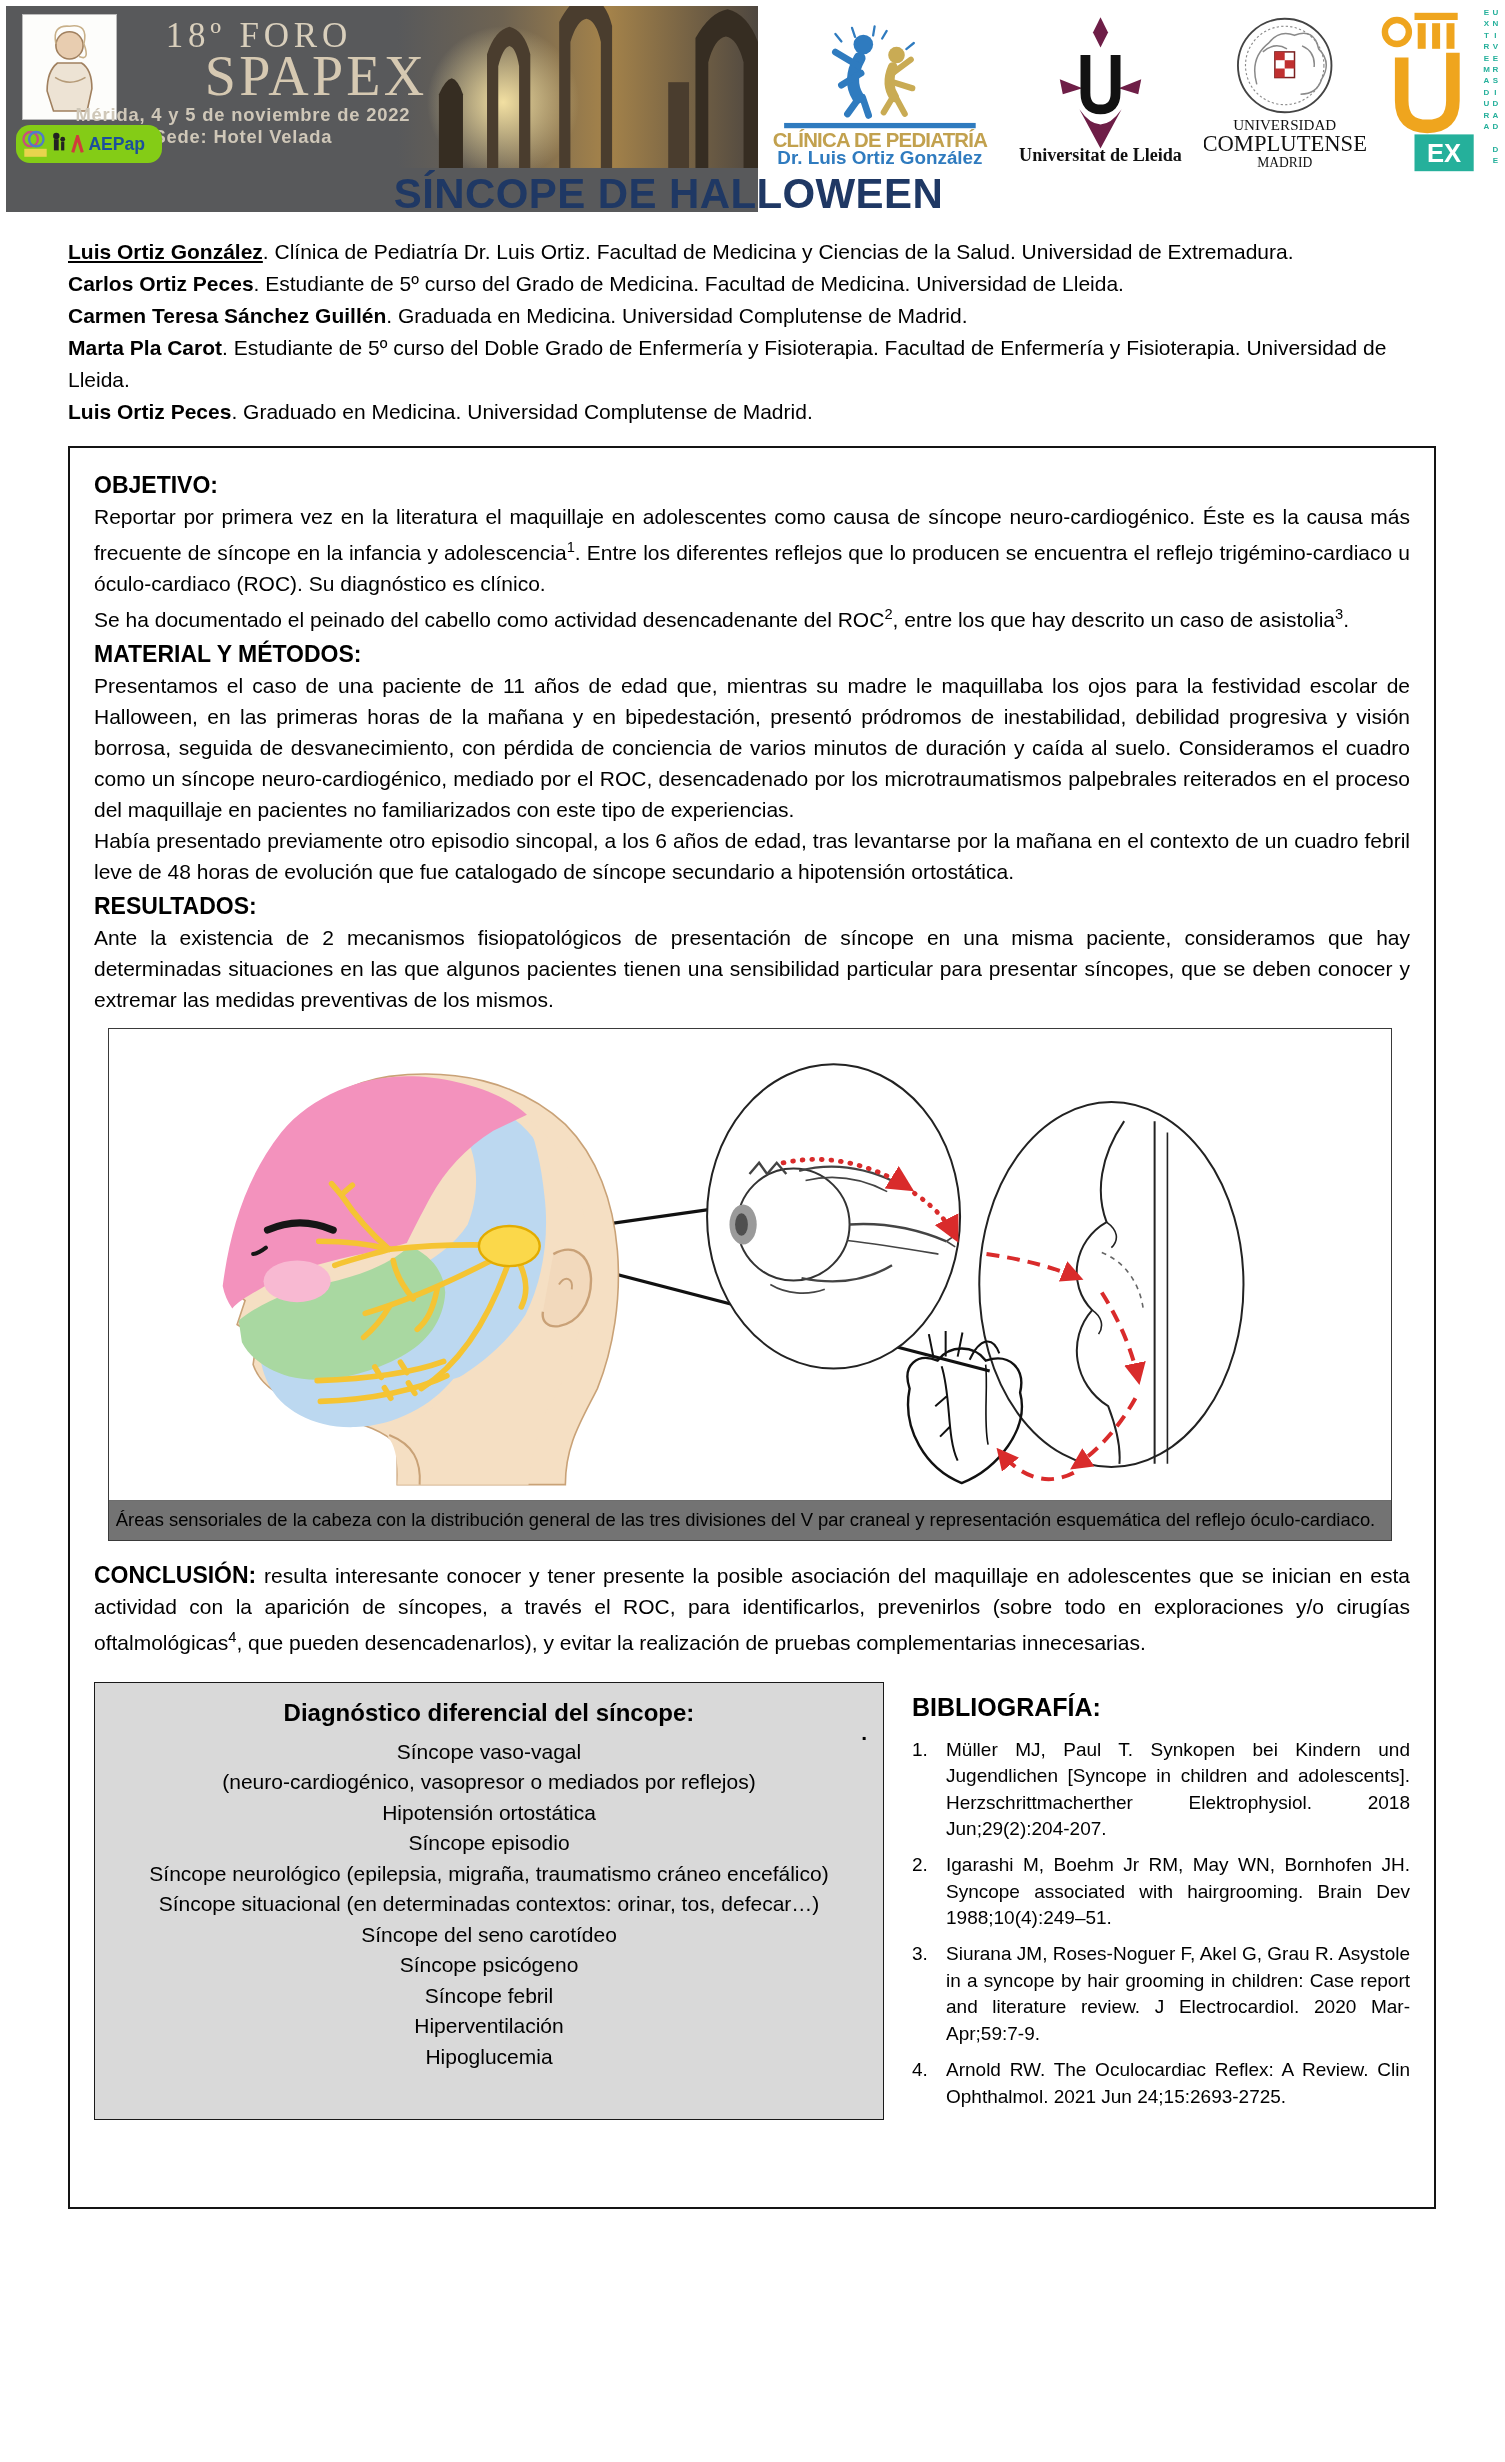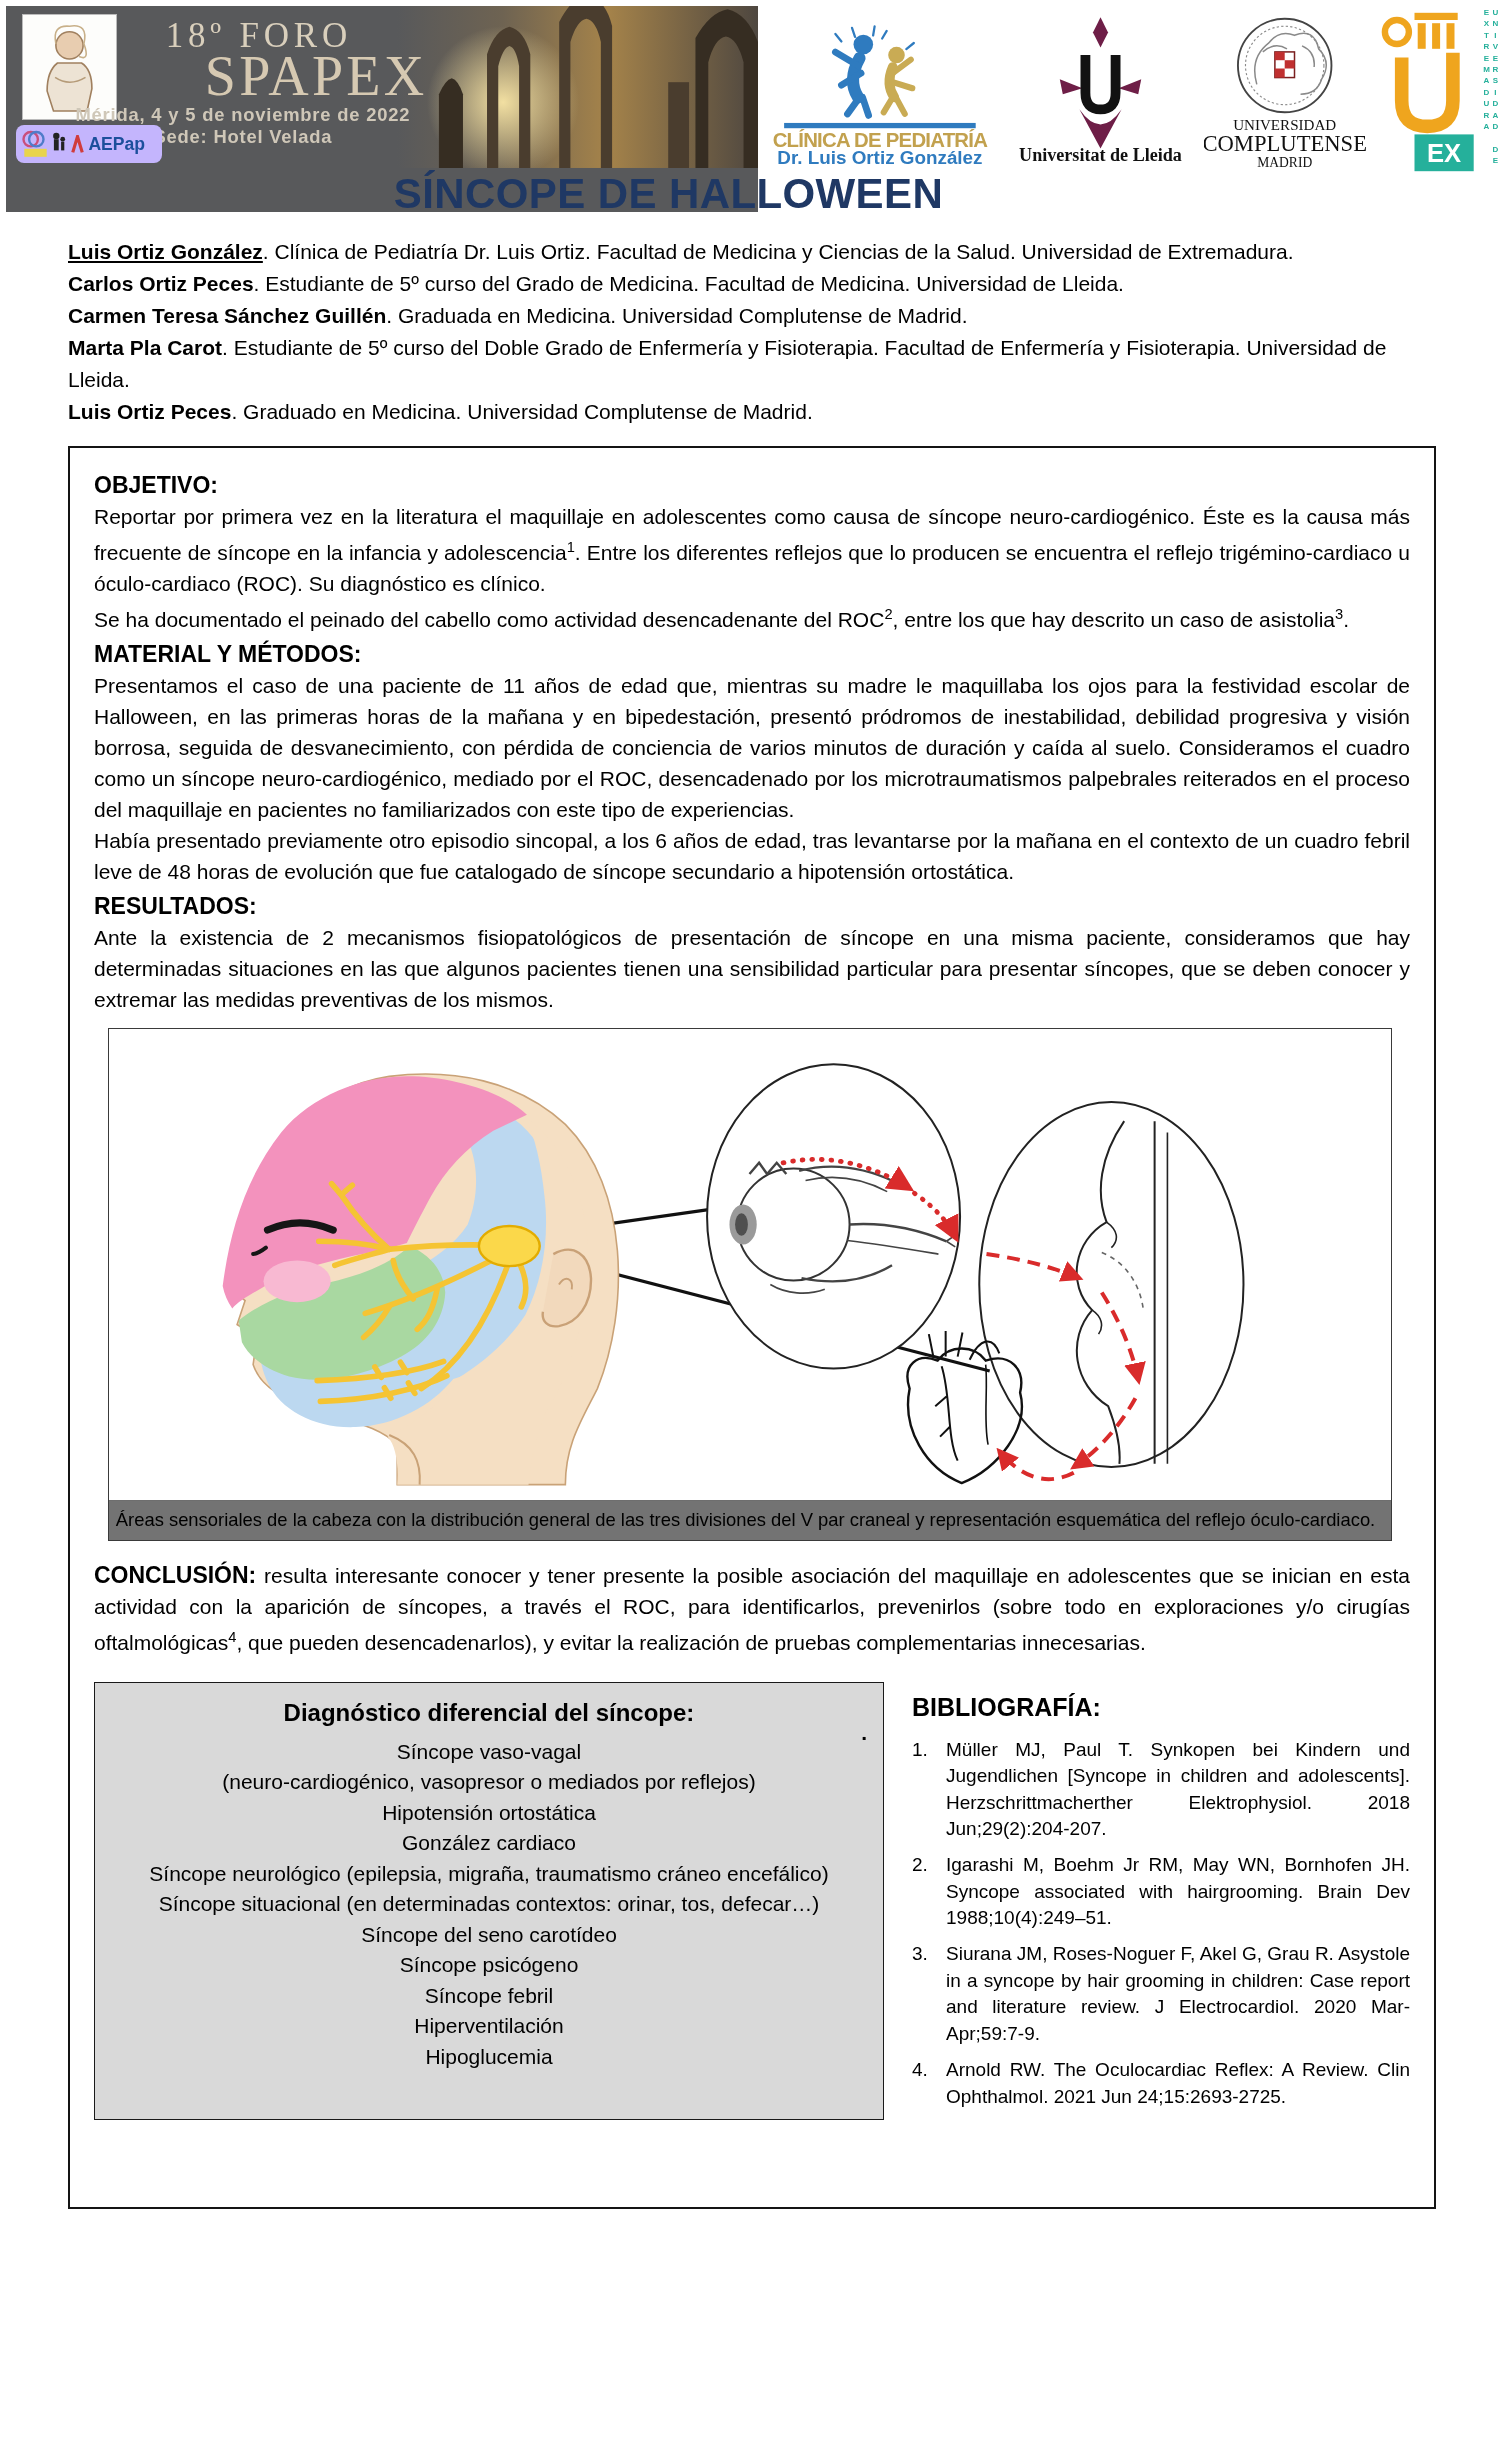--- a/index.html
+++ b/index.html
@@ -11,22 +11,22 @@
   .banner svg.bg { position:absolute; left:0; top:0; }
   .girl-box { position:absolute; left:16px; top:8px; width:95px; height:106px; background:#fdfdfb; border:0.8px solid #bbb; }
   .foro-line { position:absolute; left:120px; top:9.6px; width:265px; text-align:center;
     font-family:"Liberation Serif", serif; font-size:35px; letter-spacing:4.8px; color:#d9cfbc; }
   .spapex-line { position:absolute; left:76px; top:42px; width:345px; text-align:right;
     font-family:"Liberation Serif", serif; font-size:56px; letter-spacing:3.2px; color:#d6c9b2; line-height:1; }
   .banner-date { position:absolute; left:44px; top:98px; width:385px; text-align:center;
     font-size:18.4px; font-weight:bold; color:#cfc7b8; letter-spacing:0.8px; }
   .banner-venue { position:absolute; left:44px; top:120px; width:385px; text-align:center;
     font-size:18.4px; font-weight:bold; color:#cfc7b8; letter-spacing:0.8px; }
-  .aepap-box { position:absolute; left:9.6px; top:119px; width:146px; height:38px; background:#c4b5fd;
-    border-radius:8px; display:flex; align-items:center; gap:4.8px; padding:1.6px 4.8px; }
+  .aepap-box { position:absolute; left:9.6px; top:119px; width:146px; height:38px; background:#84cc16;
+    border-radius:14px; display:flex; align-items:center; gap:4.8px; padding:1.6px 4.8px; }
   .aepap-text { font-size:17.6px; font-weight:bold; color:#1c4f9c; }
 
   
   .logos { position:absolute; left:763px; top:8px; width:737px; height:162px; display:flex; gap:13px; align-items:flex-start; }
 
   
   .poster-title { position:absolute; left:0; top:170px; width:1337px; text-align:center;
     font-size:42px; font-weight:bold; color:#1f3864; letter-spacing:0.4px; }
   .authors { position:absolute; left:68px; top:236px; width:1372px; font-size:21px; line-height:32px; }
   .author-name { font-weight:bold; }
@@ -322,21 +322,21 @@
     <p class="sec-p conclusion"><span class="sec-h" style="display:inline; margin:0;">CONCLUSIÓN:</span><span> resulta interesante conocer y tener presente la posible asociación del maquillaje en adolescentes que se inician en esta actividad con la aparición de síncopes, a través el ROC, para identificarlos, prevenirlos (sobre todo en exploraciones y/o cirugías oftalmológicas</span><sup>4</sup><span>, que pueden desencadenarlos), y evitar la realización de pruebas complementarias innecesarias.</span></p>
 
     <div class="bottom-row">
 
       <div class="diag-box">
         <div class="diag-title">Diagnóstico diferencial del síncope:</div>
         <span class="diag-dot">.</span>
         <div class="diag-item">Síncope vaso-vagal</div>
         <div class="diag-item">(neuro-cardiogénico, vasopresor o mediados por reflejos)</div>
         <div class="diag-item">Hipotensión ortostática</div>
-        <div class="diag-item">González cardiaco</div>
+        <div class="diag-item">Síncope episodio</div>
         <div class="diag-item">Síncope neurológico (epilepsia, migraña, traumatismo cráneo encefálico)</div>
         <div class="diag-item">Síncope situacional (en determinadas contextos: orinar, tos, defecar…)</div>
         <div class="diag-item">Síncope del seno carotídeo</div>
         <div class="diag-item">Síncope psicógeno</div>
         <div class="diag-item">Síncope febril</div>
         <div class="diag-item">Hiperventilación</div>
         <div class="diag-item">Hipoglucemia</div>
       </div>
 
       <div class="biblio">

